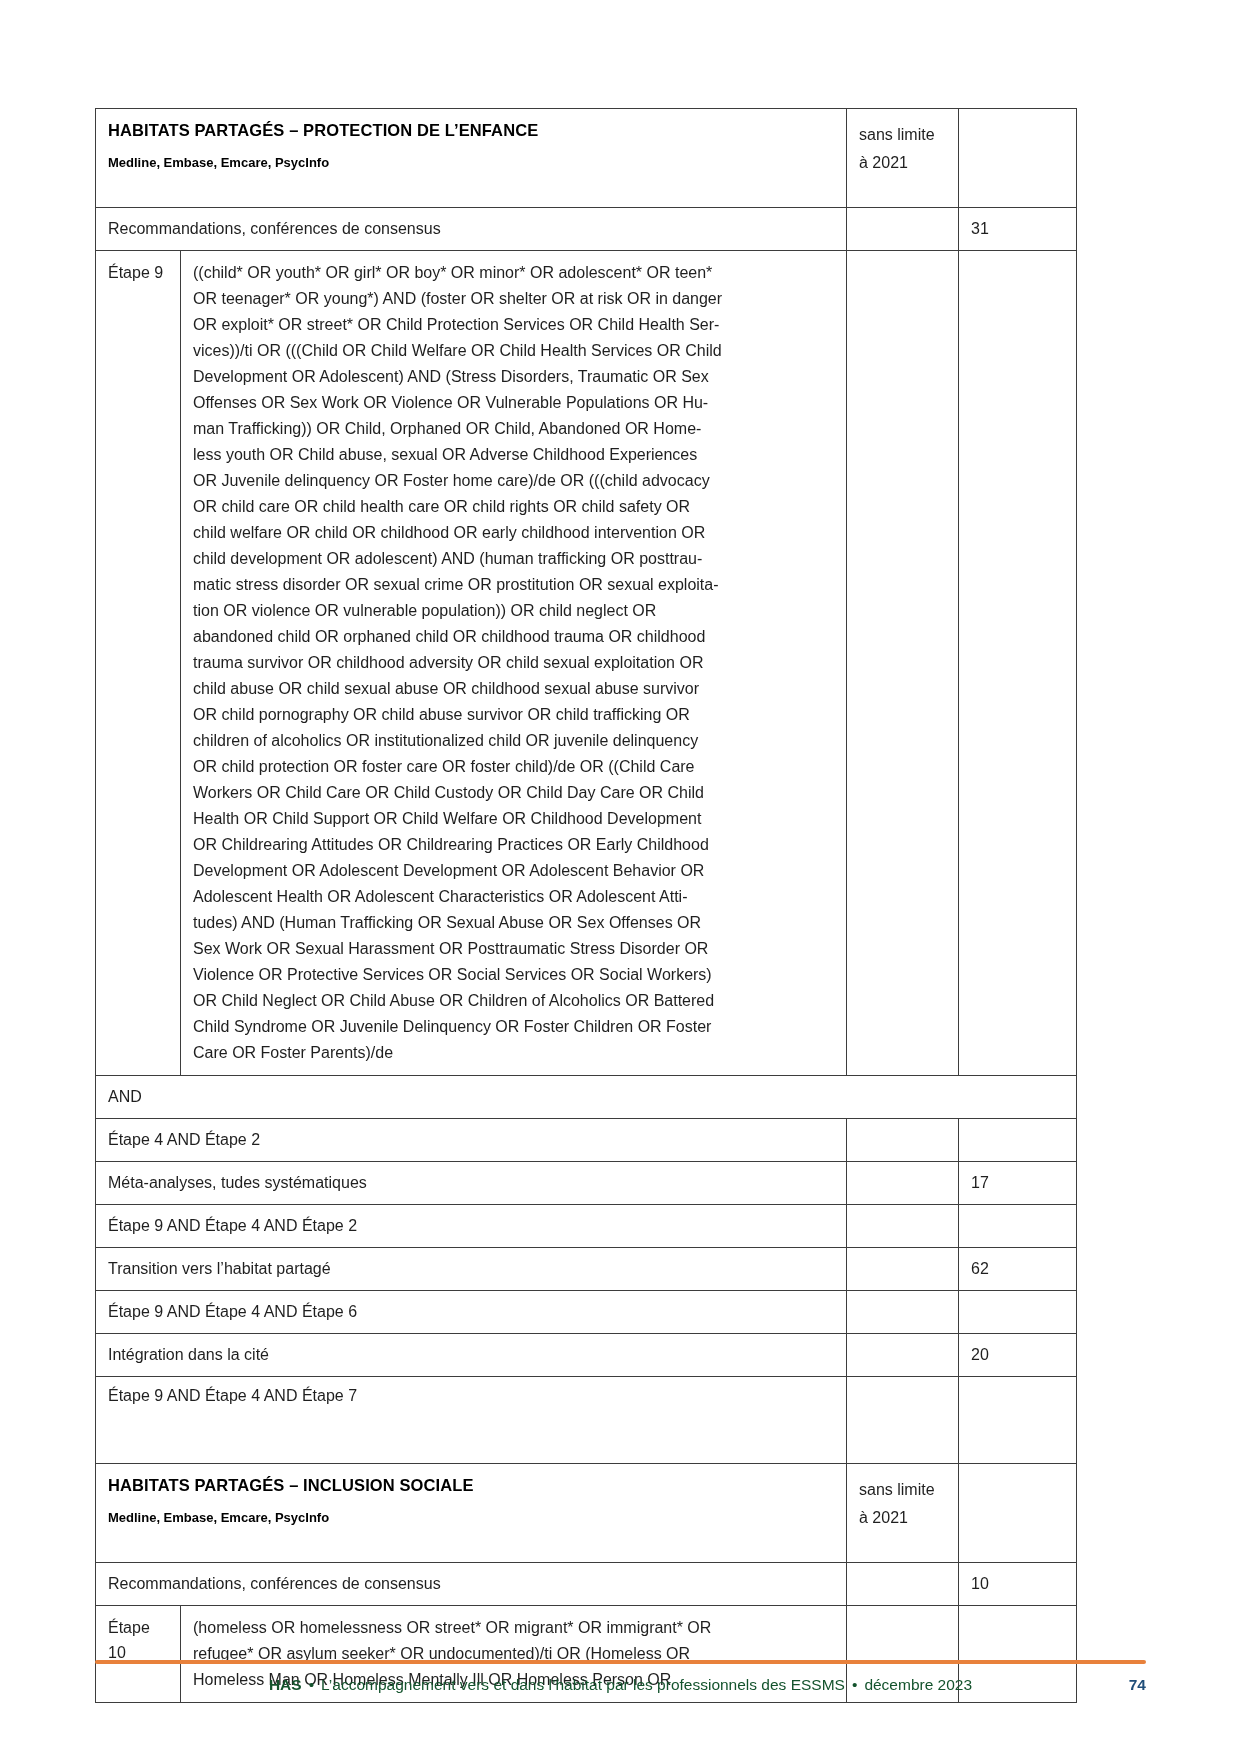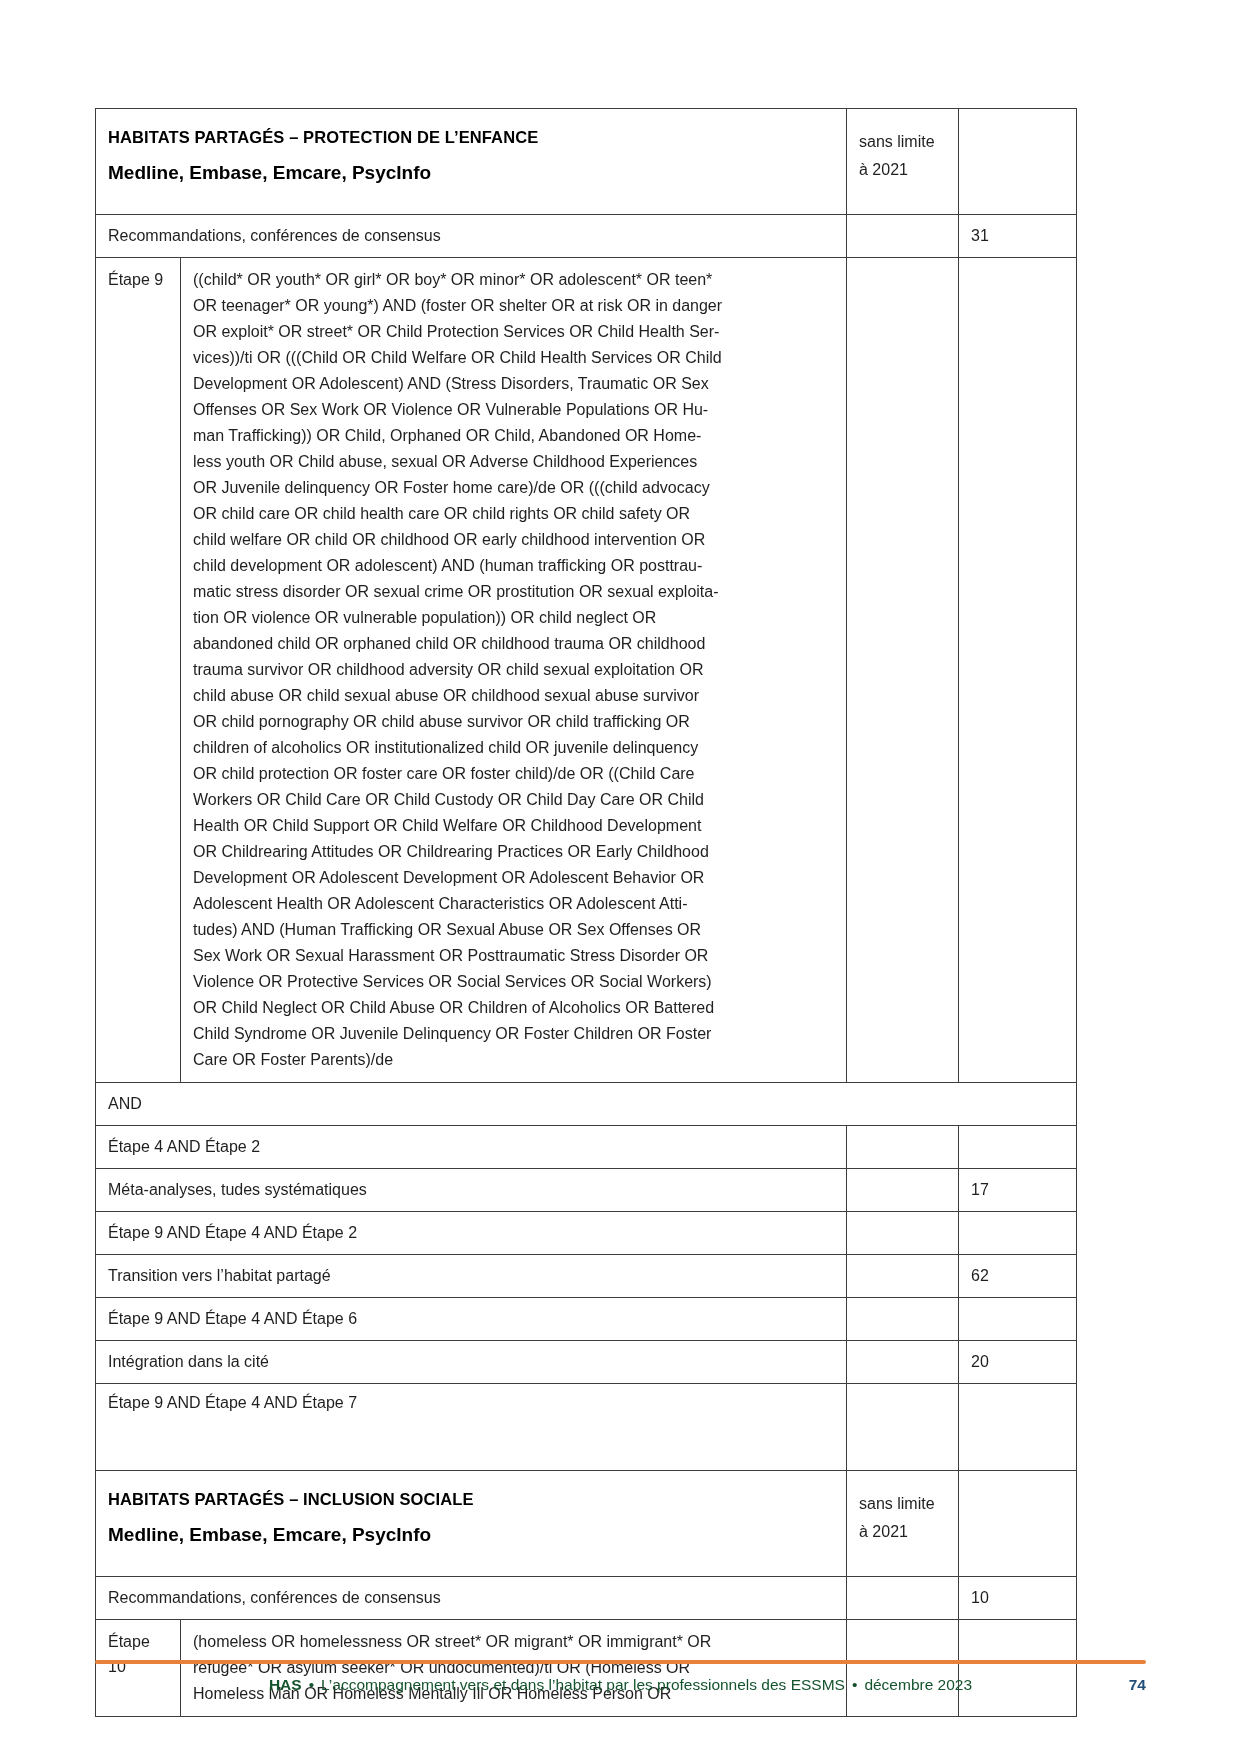--- a/index.html
+++ b/index.html
@@ -14,23 +14,23 @@
     border-collapse: collapse; table-layout: fixed;
   }
   .doc-table td {
     border: 1.5px solid #3d3d3d;
     padding: 0 12px;
     font-size: 16px;
     color: #1f1f1f;
     overflow: hidden;
   }
   
-  .row-header td { height: 86px; vertical-align: top; padding-top: 19px; }
+  .row-header td { height: 86px; vertical-align: top; padding-top: 12px; }
   .hdr-title { font-weight: bold; color: #000; font-size: 16.5px; letter-spacing: 0.1px; }
-  .hdr-sub   { font-weight: bold; color: #000; font-size: 19px; margin-top: 15px; }
+  .hdr-sub   { font-weight: bold; color: #000; font-size: 13px; margin-top: 15px; }
   .cell-limit { vertical-align: top; padding-top: 11px; white-space: pre-line; line-height: 28px; }
   
   .row-simple td { height: 42px; vertical-align: middle; }
   
   .row-and td { height: 42px; vertical-align: middle; }
   
   .row-etape td { vertical-align: top; padding-top: 9px; padding-bottom: 9px; }
   .cell-etape { line-height: 25px; }
   .cell-query { white-space: pre-line; line-height: 26px; }
   .row-tall td { height: 76px; vertical-align: top; padding-top: 10px; }

